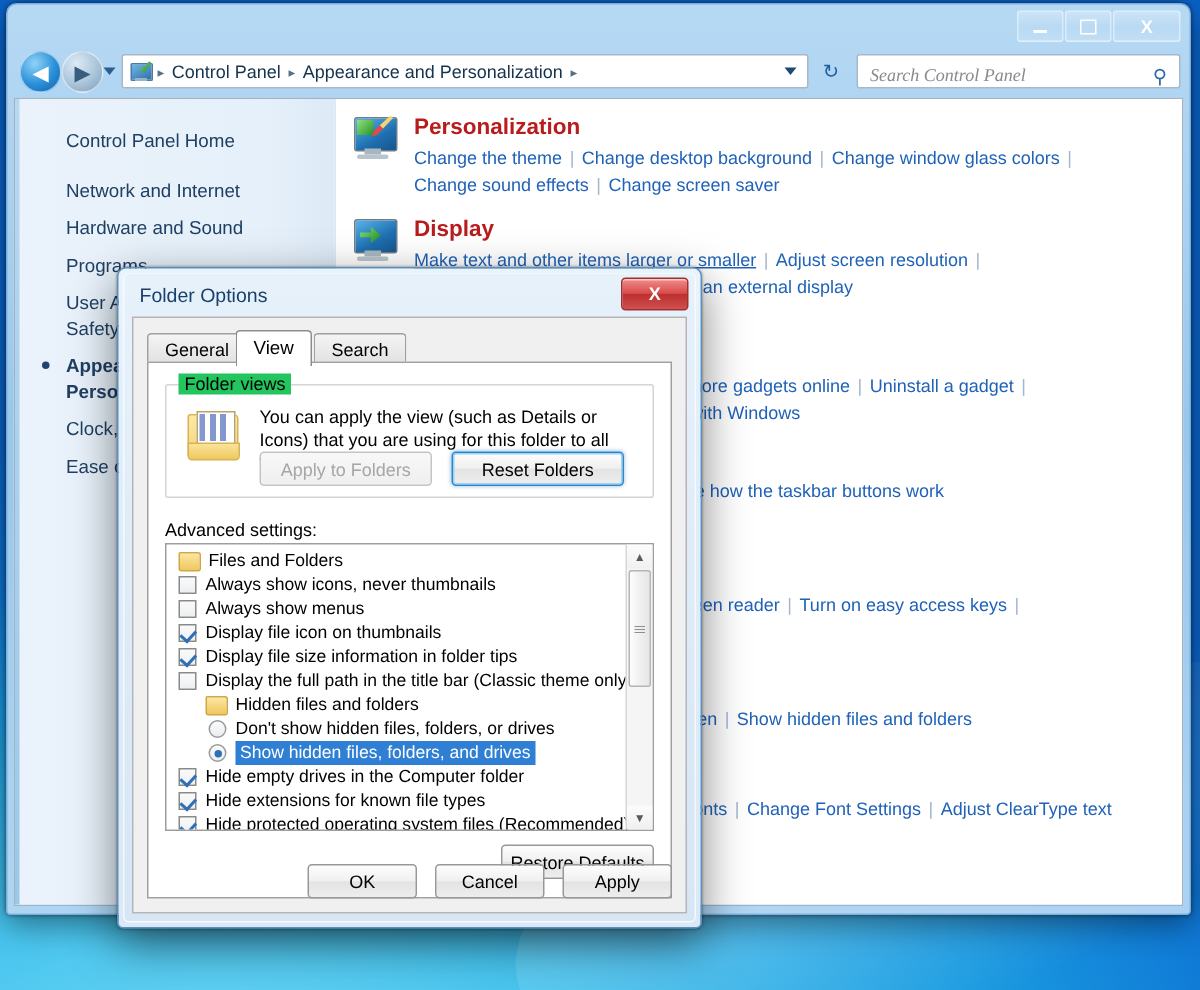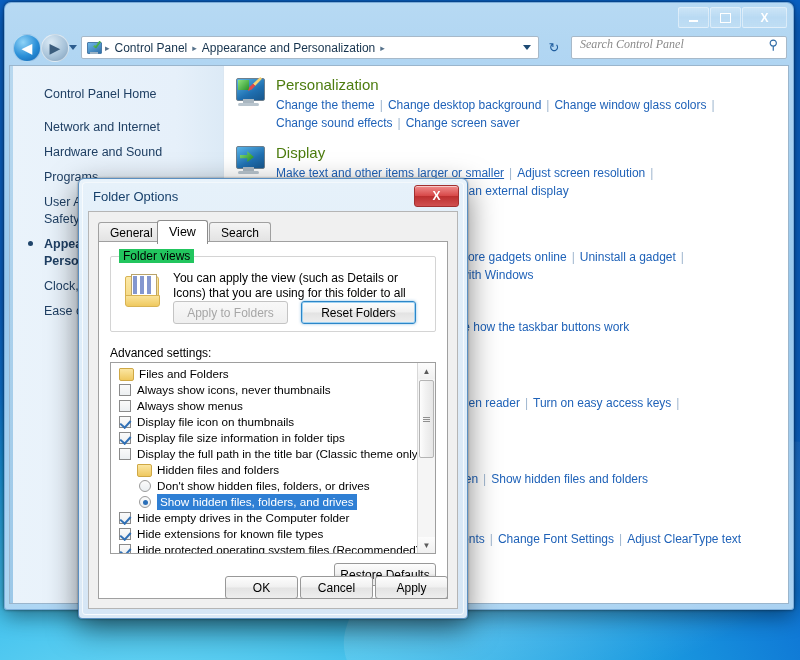--- a/index.html
+++ b/index.html
@@ -77,21 +77,21 @@
   .crumbsep{color:#55718a;font-size:9px;padding:0 2px;}
   .crumb-caret{margin-left:auto;margin-right:7px;width:0;height:0;
     border-left:4px solid transparent;border-right:4px solid transparent;border-top:5px solid #1d4a73;}
   #refreshbtn{
     position:absolute;left:538px;top:5px;width:22px;height:23px;
     display:flex;align-items:center;justify-content:center;color:#1f5d9e;font-size:13px;
   }
   #searchbox{
     position:absolute;left:566px;top:5px;width:216px;height:23px;
     background:#fff;border:1px solid #a7b9c9;border-radius:2px;
-    display:flex;align-items:flex-start;box-sizing:border-box;
+    display:flex;align-items:flex-end;box-sizing:border-box;
   }
   #searchbox .ph{font-size:12px;color:#8a8a8a;font-style:italic;padding-left:8px;
      font-family:"Liberation Serif",serif;}
   #searchbox .mag{margin-left:auto;margin-right:8px;color:#2d6aa5;font-size:13px;}
 
   
   #client{
     position:absolute;left:4px;top:62px;right:4px;bottom:5px;
     background:#fff;border:1px solid #9ab5cc;box-sizing:border-box;display:flex;
   }
@@ -117,21 +117,21 @@
     background:linear-gradient(135deg,#8ee27e,#28922a);}
   .mon-stand{position:absolute;left:9px;top:21px;width:11px;height:4px;background:#a9b6c0;}
   .mon-base{position:absolute;left:4px;top:25px;width:21px;height:3px;border-radius:2px;background:#b9c5ce;}
   .pencil{position:absolute;left:14px;top:-1px;width:14px;height:14px;
      background:linear-gradient(45deg,#e04a4a 45%,#f5d273 46%);
      clip-path:polygon(88% 0,100% 12%,26% 90%,0 100%,10% 72%);}
   .arrow-gr{position:absolute;left:6px;top:4px;width:14px;height:12px;
      background:linear-gradient(135deg,#8ee27e,#1d8a1d);
      clip-path:polygon(0 42%,52% 42%,52% 10%,100% 58%,52% 100%,52% 68%,0 68%);}
 
-  .sect-title{font-size:15px;color:#4d7c0f;line-height:18px;margin-bottom:2px;}
+  .sect-title{font-size:15px;color:#b91c1c;line-height:18px;margin-bottom:2px;font-weight:bold;}
   .links{font-size:12px;line-height:18px;color:#1f62b8;}
   .links a{color:#1f62b8;text-decoration:none;}
   .lsep{color:#9fb6cf;padding:0 5px;}
   .links .u{text-decoration:underline;}
 
   
   #dlg{
     position:absolute;left:78px;top:178px;width:390px;height:441px;
     border-radius:6px 6px 4px 4px;
     background:linear-gradient(180deg,#e9f3fb 0%,#dfeefa 28%,#dbe9f6 100%);
@@ -222,21 +222,21 @@
     position:absolute;right:0;top:0;bottom:0;width:17px;background:#f5f5f5;border-left:1px solid #d8d8d8;
   }
   .scroll .arr{position:absolute;left:0;right:0;height:16px;display:flex;align-items:center;justify-content:center;
      font-size:8px;color:#5a5a5a;background:linear-gradient(180deg,#fcfcfc,#f0f0f0);}
   .scroll .arr.up{top:0;} .scroll .arr.dn{bottom:0;}
   .scroll .thumb{position:absolute;left:1px;right:1px;top:17px;height:76px;border:1px solid #b4b4b4;border-radius:2px;
      background:linear-gradient(90deg,#fdfdfd,#f2f2f2 40%,#e6e6e6);display:flex;align-items:center;justify-content:center;}
   .scroll .thumb .grip{width:7px;height:5px;
      background:repeating-linear-gradient(0deg,#8f8f8f 0 1px,transparent 1px 2px);}
   .restore{position:absolute;right:11px;bottom:12px;width:102px;height:23px;}
-  .dlgbtns{position:absolute;right:9px;bottom:9px;display:flex;gap:2px;padding-left:19px;}
+  .dlgbtns{position:absolute;right:9px;bottom:9px;display:flex;gap:12px;padding-left:19px;}
   .dbtn{width:73px;height:23px;font-size:12px;display:flex;align-items:center;justify-content:center;
      border:1px solid #989898;border-radius:3px;color:#000;
      background:linear-gradient(180deg,#fdfdfd,#f0f0f0 48%,#e3e3e3 52%,#eeeeee);box-sizing:border-box;}
 </style>
 </head>
 <body>
 
 <div id="desktop">
   <div class="swoosh"></div>
   <div class="swoosh2"></div>

